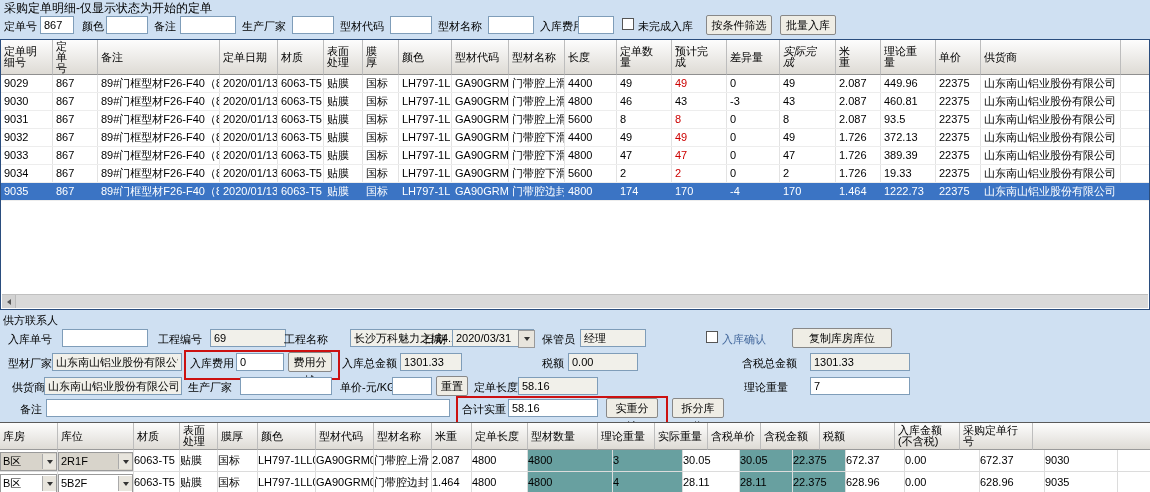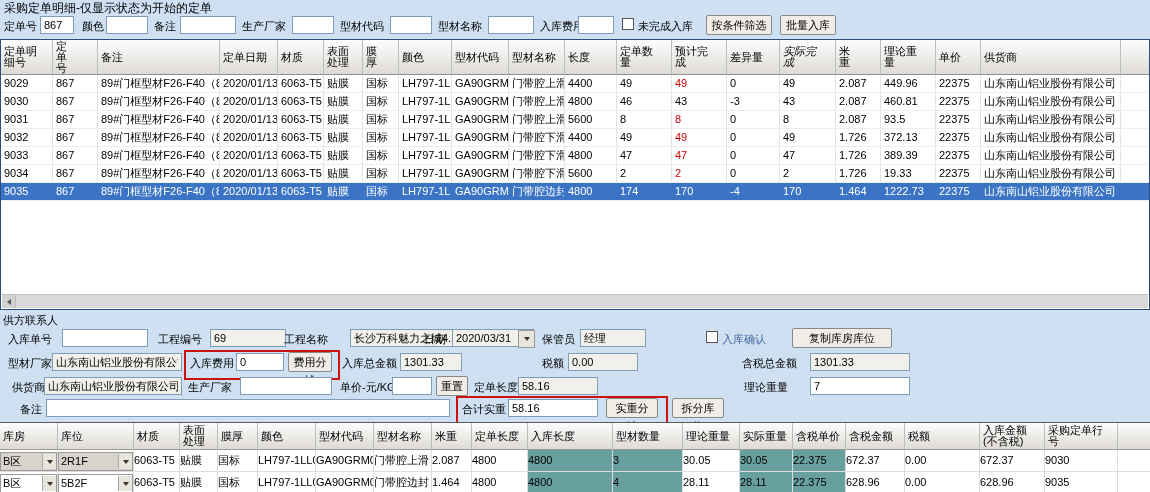--- a/index.html
+++ b/index.html
@@ -384,23 +384,20 @@
         </div>
         <div class="th" style="width: 58px;">
           <span>型材名称</span>
         </div>
         <div class="th" style="width: 40px;">
           <span>米重</span>
         </div>
         <div class="th" style="width: 56px;">
           <span>定单长度</span>
         </div>
-        <div class="th" style="width: 85px;">
-          <span>入库长度</span>
-        </div>
         <div class="th" style="width: 70px;">
           <span>型材数量</span>
         </div>
         <div class="th" style="width: 57px;">
           <span>理论重量</span>
         </div>
         <div class="th" style="width: 53px;">
           <span>实际重量</span>
         </div>
         <div class="th" style="width: 53px;">

